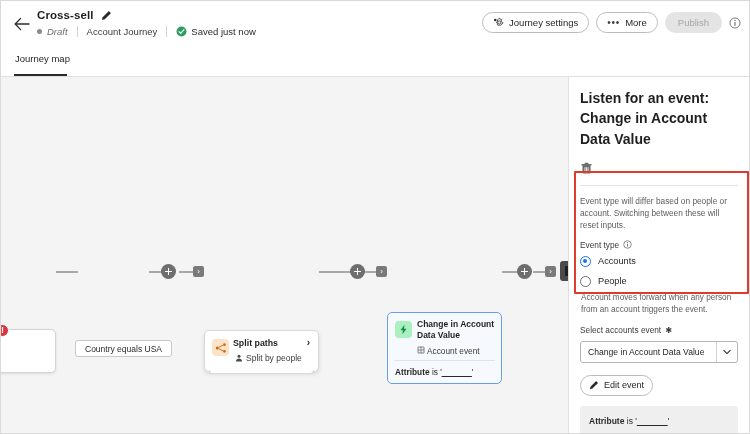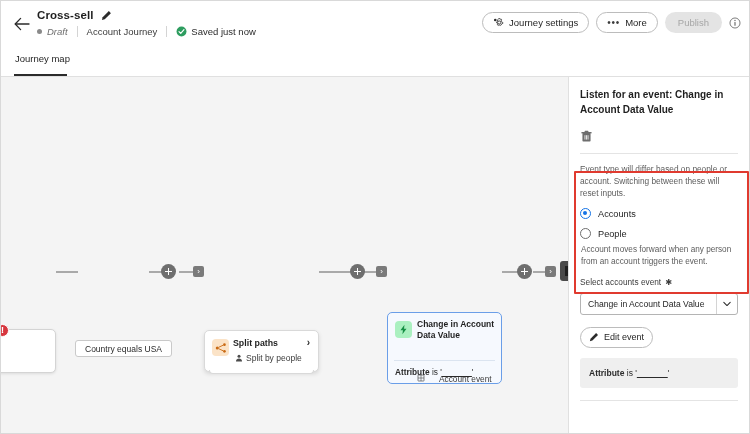--- a/index.html
+++ b/index.html
@@ -199,22 +199,22 @@
     background: #f6f9fe; border: 1.5px solid #6a9ee8; border-radius: 5px;
     z-index: 3; cursor: pointer;
   }
   .ic-evt-bg { background: #aaf0c0; }
   .evt-title {
     position: absolute; left: 29px; top: 6px; right: 5px;
     font-size: 8.5px; font-weight: bold; color: #1f1f1f; line-height: 1.30;
   }
   .evt-sub {
     position: absolute; left: 29px; top: 33px;
-    display: flex; align-items: flex-start; gap: 14px;
-    font-size: 8.3px; color: #3b3b3b; margin-top: 28px;
+    display: flex; align-items: flex-start; gap: 2px;
+    font-size: 8.3px; color: #3b3b3b;
   }
   .evt-div {
     position: absolute; left: 6px; right: 6px; top: 47px;
     height: 1px; background: #dbe4f0;
   }
   .evt-attr {
     position: absolute; left: 7px; top: 54px;
     font-size: 8.3px; color: #2b2b2b;
   }
   .attr-b { font-weight: bold; }
@@ -223,21 +223,21 @@
   
   .panel {
     position: absolute; left: 567px; top: 76px;
     width: 181px; height: 357px;
     background: #ffffff;
     border-left: 1px solid #e0e0e0;
     overflow: hidden;
   }
   .p-head { padding: 11px 11px 0 11px; }
   .p-title {
-    font-size: 10px; font-weight: bold; color: #1f1f1f; line-height: 1.45;
+    font-size: 14px; font-weight: bold; color: #1f1f1f; line-height: 1.45;
   }
   .trash-btn {
     margin: 11px 0 0 0; width: 16px; height: 16px;
     display: flex; align-items: center; cursor: pointer;
   }
   .p-div { height: 1px; background: #e4e4e4; margin: 9px 0 0 0; }
   .p-note {
     padding: 9px 11px 0 11px; font-size: 8.3px;
     color: #5c5c5c; line-height: 1.45;
   }
@@ -459,20 +459,28 @@
         </svg>
       </div>
       <div class="p-div"></div>
     </div>
 
     <div class="p-note">Event type will differ based on people or account. Switching between these will reset inputs.</div>
 
     <div class="hl-box"></div>
 
     <div class="p-field">
+      <div class="f-label">
+        <span>Event type</span>
+        <svg class="info-sm" viewBox="0 0 16 16">
+          <circle cx="8" cy="8" r="6.7" fill="none" stroke="#6e6e6e" stroke-width="1.4"></circle>
+          <circle cx="8" cy="4.6" r="1" fill="#6e6e6e"></circle>
+          <rect x="7.2" y="6.6" width="1.6" height="5.2" rx="0.7" fill="#6e6e6e"></rect>
+        </svg>
+      </div>
 
       <div class="radio-row">
         <span class="radio on"></span>
         <span class="radio-lbl">Accounts</span>
       </div>
 
       <div class="radio-row">
         <span class="radio"></span>
         <span class="radio-lbl">People</span>
       </div>

